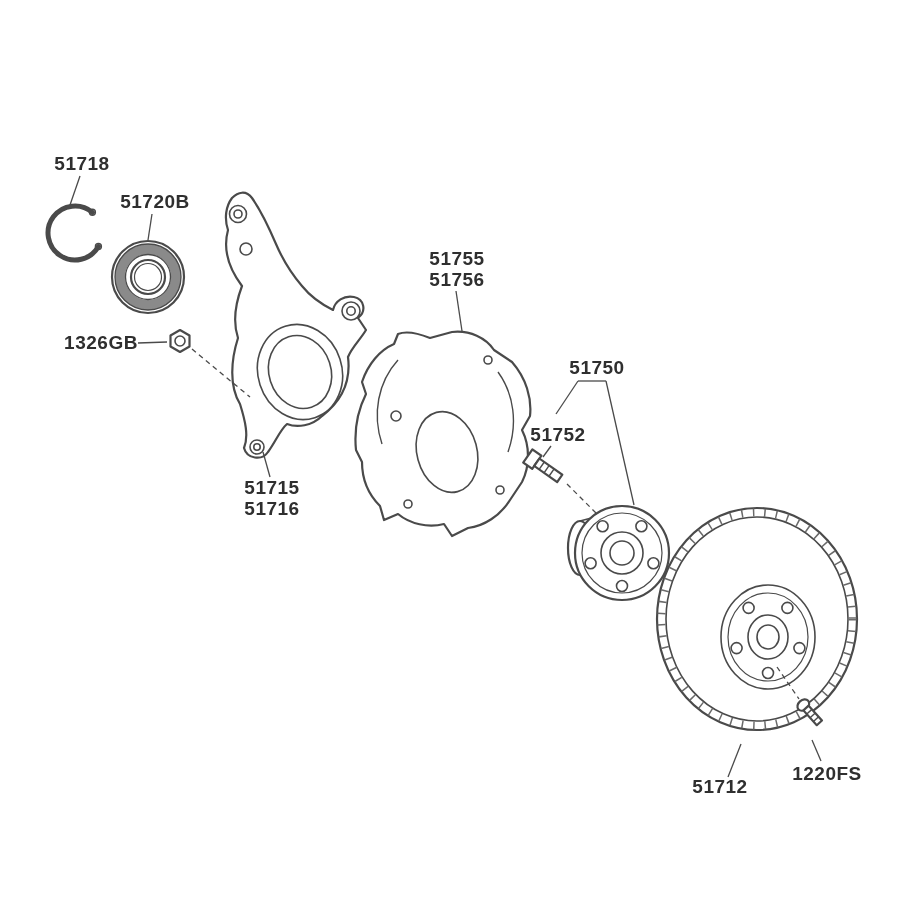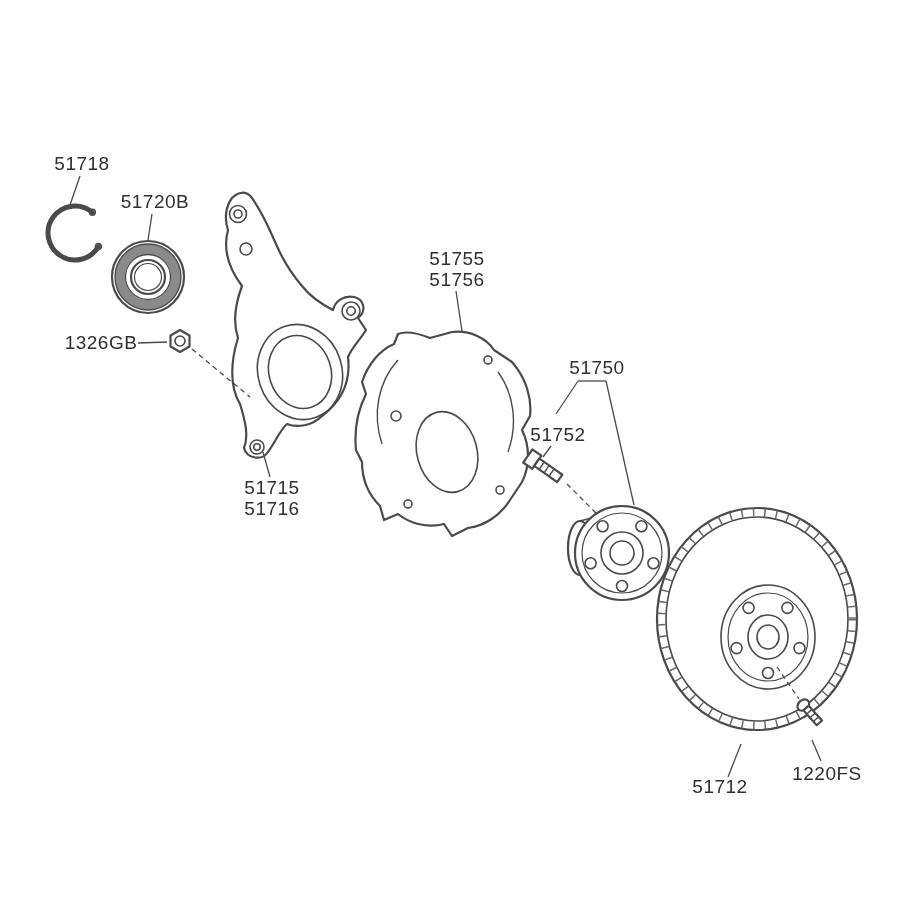--- a/index.html
+++ b/index.html
@@ -2,20 +2,21 @@
 <html><head>
 <meta charset="utf-8">
 <style>
   html,body{margin:0;padding:0;background:#ffffff;}
   .canvas{
     position:relative;
     width:900px;height:900px;
     background:#ffffff;
     overflow:hidden;
     font-family:"Liberation Sans", sans-serif;
+    font-weight:bold;
   }
   svg{position:absolute;top:0;left:0;}
   text{
     font-family:"Liberation Sans", sans-serif;
     font-size:19px;
     fill:#2f2f2f;
     letter-spacing:0.5px;
   }
   .outline{fill:#ffffff;stroke:#4a4a4a;stroke-width:2.2;stroke-linejoin:round;}
   .thin{fill:none;stroke:#4a4a4a;stroke-width:1.4;}

